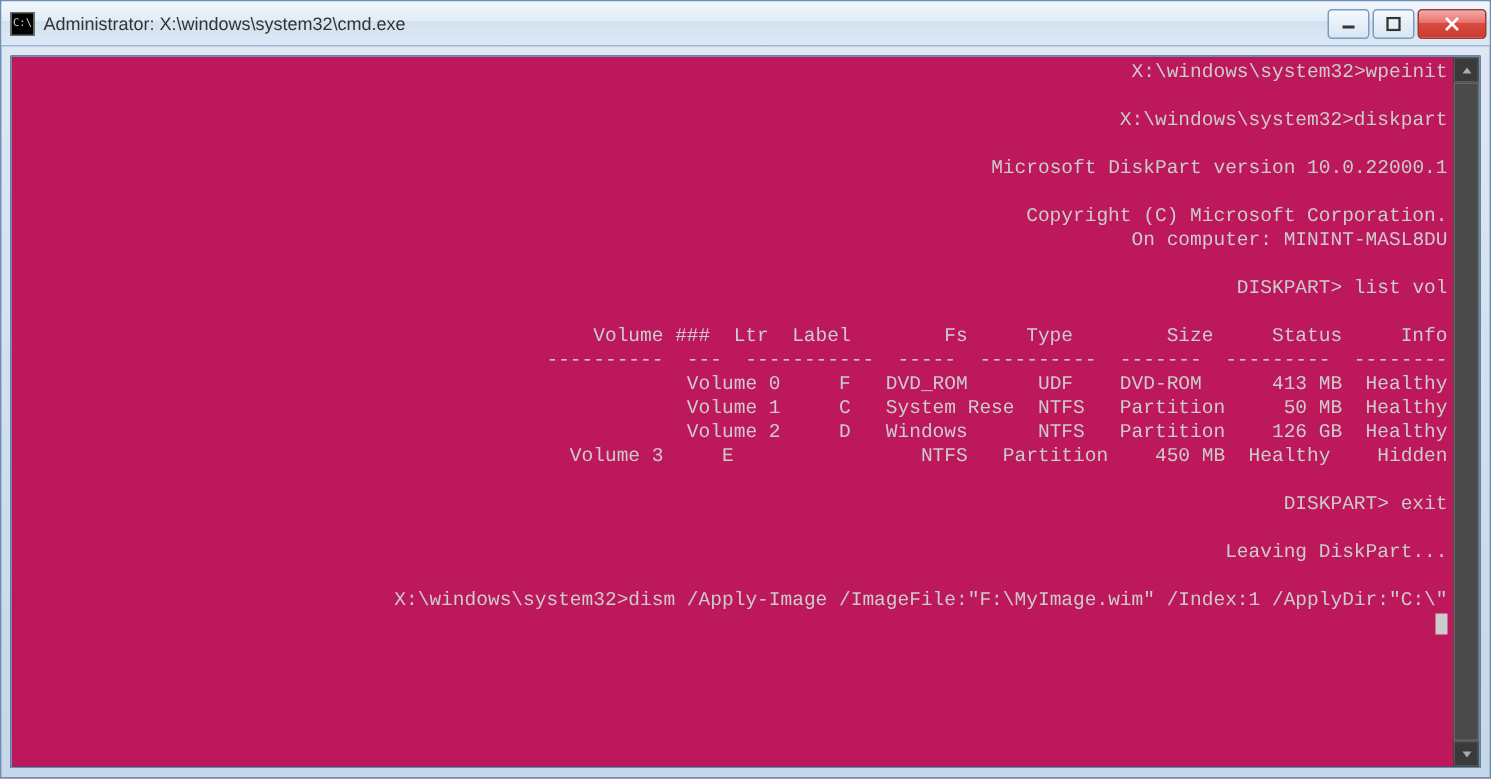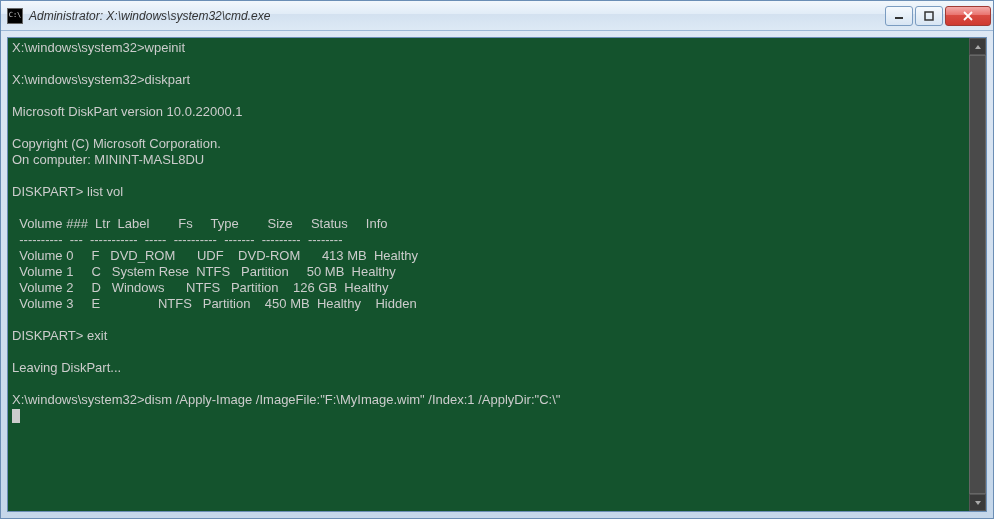--- a/index.html
+++ b/index.html
@@ -29,21 +29,20 @@
       display: flex;
       align-items: center;
       justify-content: center;
       font-size: 7px;
       color: #ccc;
       font-family: monospace;
       line-height: 1;
     }
     .titlebar-text {
       font-size: 12px;
-      font-style: italic;
       color: #333;
       flex: 1;
     }
     .window-controls {
       display: flex;
       gap: 0;
     }
     .ctrl-btn {
       width: 30px;
       height: 20px;
@@ -69,28 +68,29 @@
     .ctrl-btn svg { display: block; }
     .console-area {
       flex: 1;
       margin: 6px;
       border: 1px solid #6b8eb5;
       background: #0c0c0c;
       display: flex;
     }
     .console {
       flex: 1;
-      background: #14532d;
+      background: #be185d;
       color: #cccccc;
-      font-family: Liberation Sans, sans-serif;
+      font-family: Liberation Mono, monospace;
       font-size: 13px;
       line-height: 16px;
       padding: 2px 4px;
       white-space: pre;
       overflow: hidden;
+      text-align: right;
     }
     .scrollbar {
       width: 17px;
       background: #2b2b2b;
       display: flex;
       flex-direction: column;
     }
     .scroll-btn {
       height: 17px;
       background: #3a3a3a;

